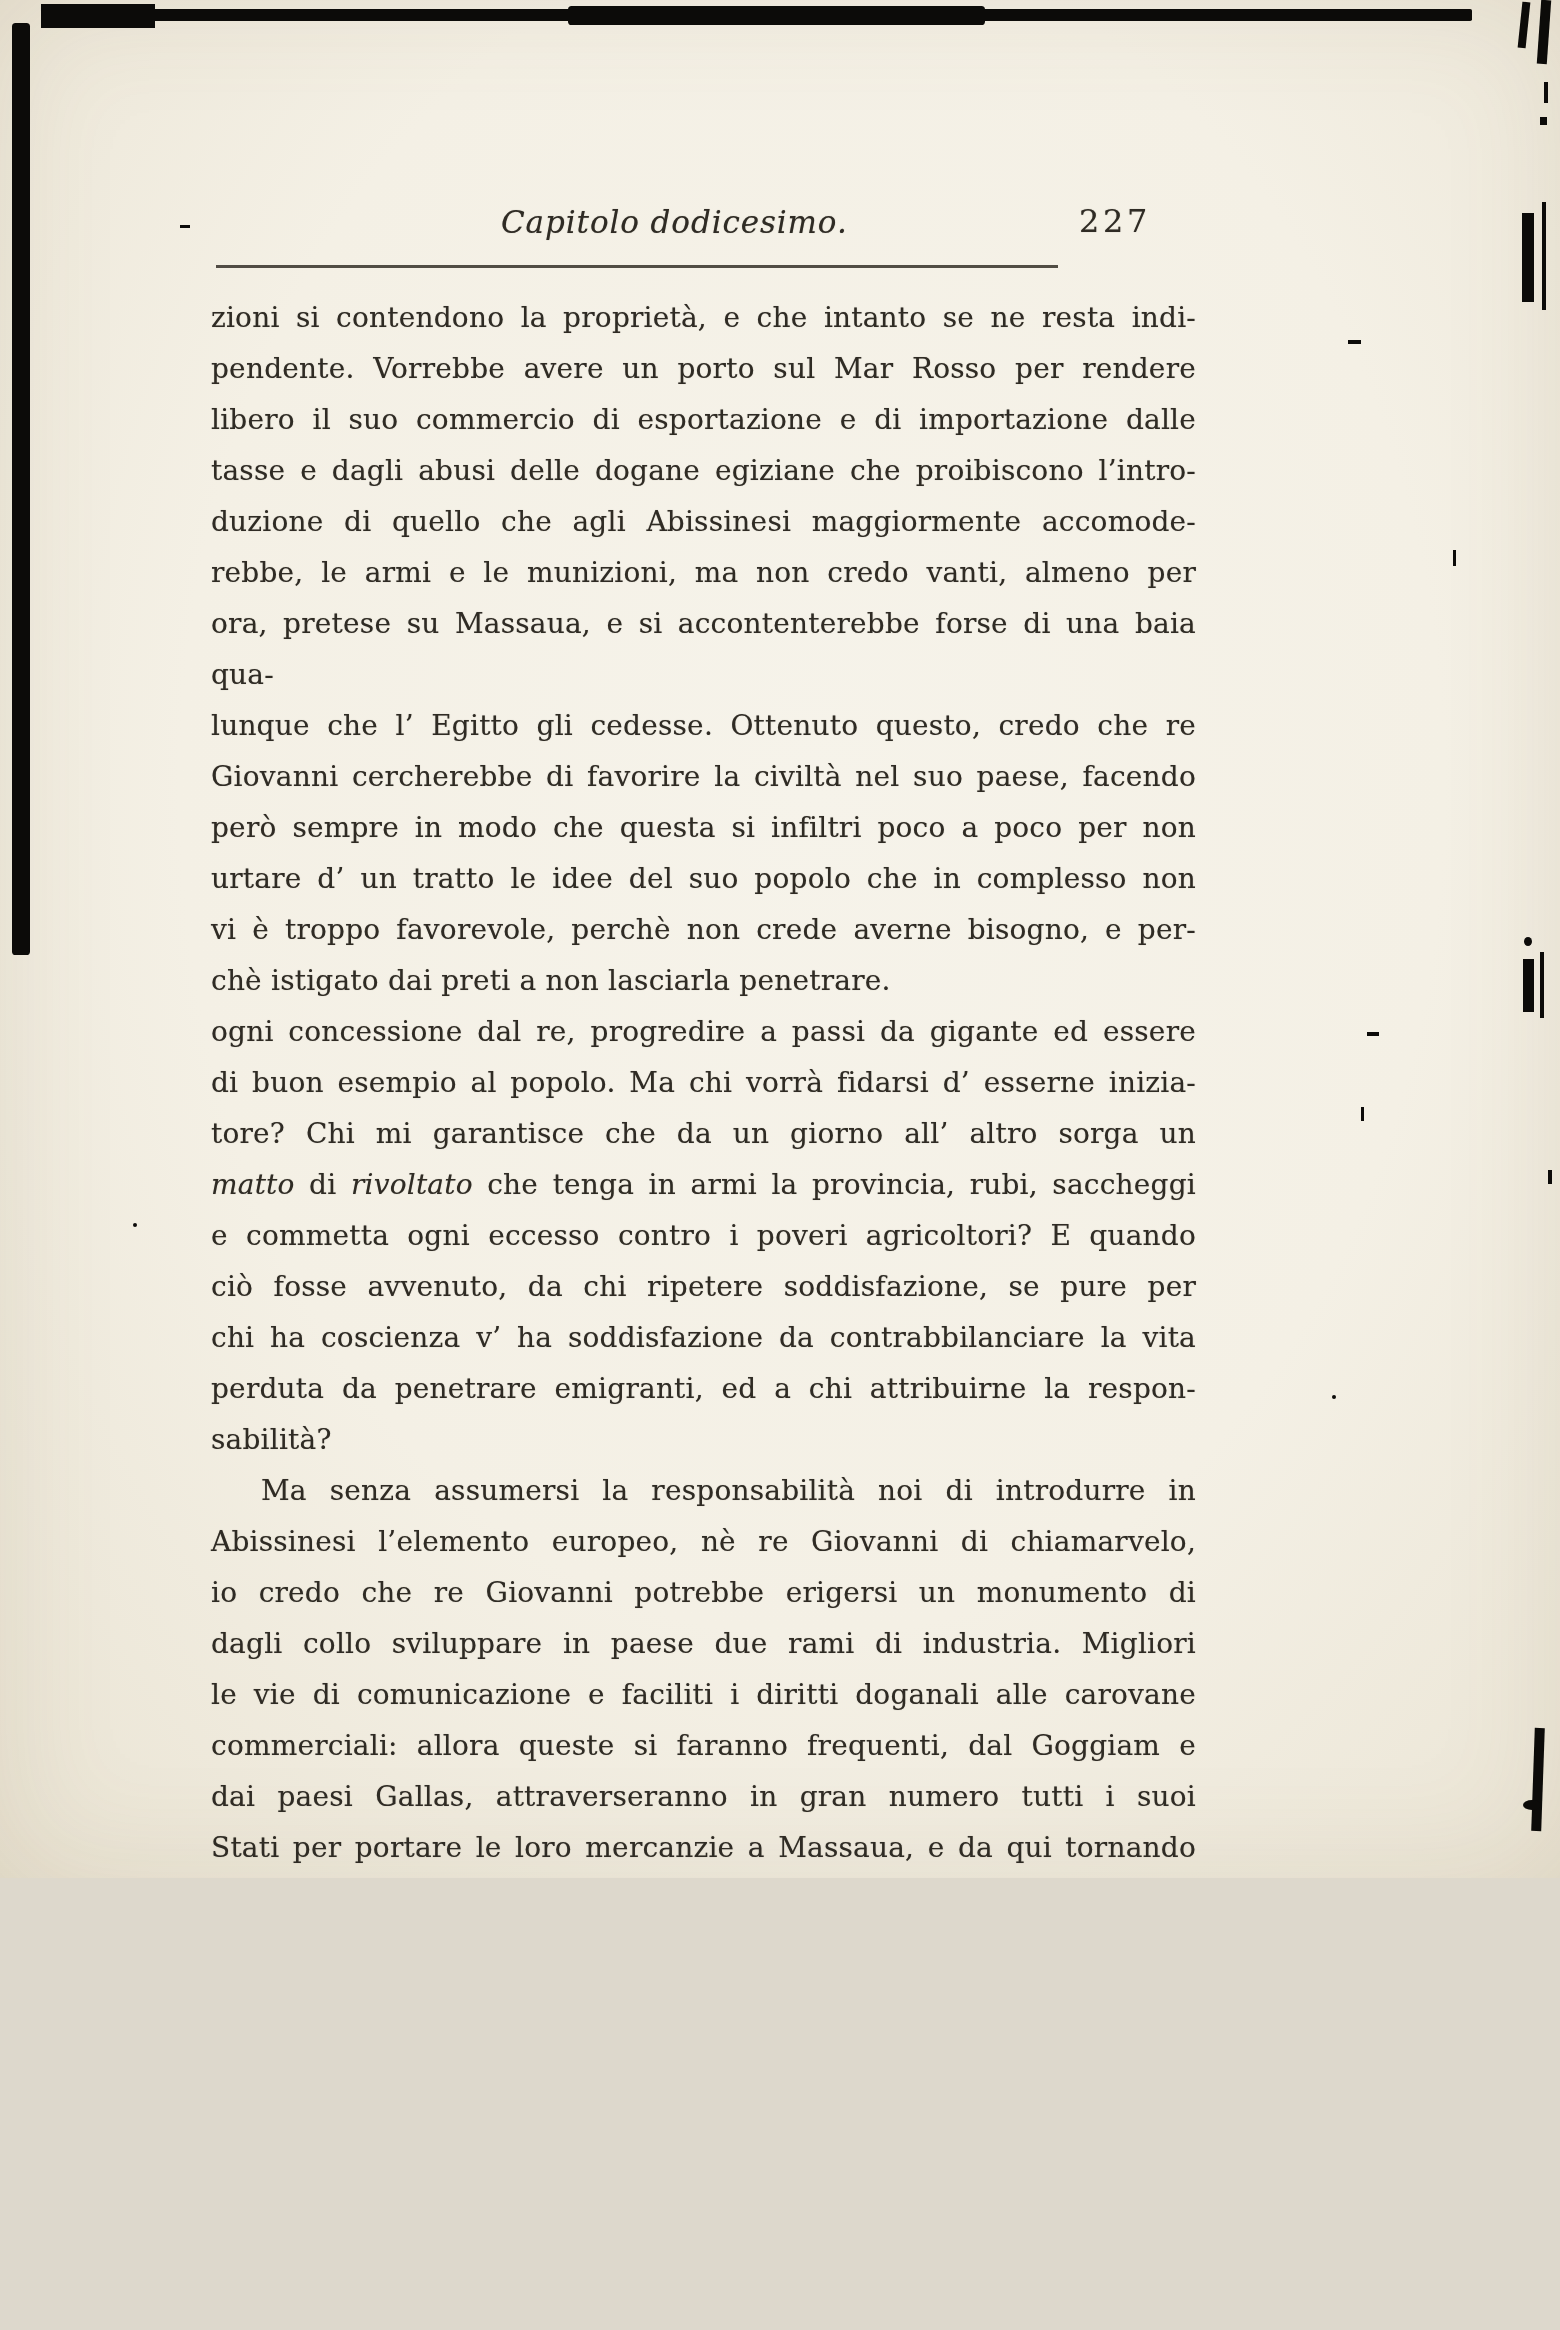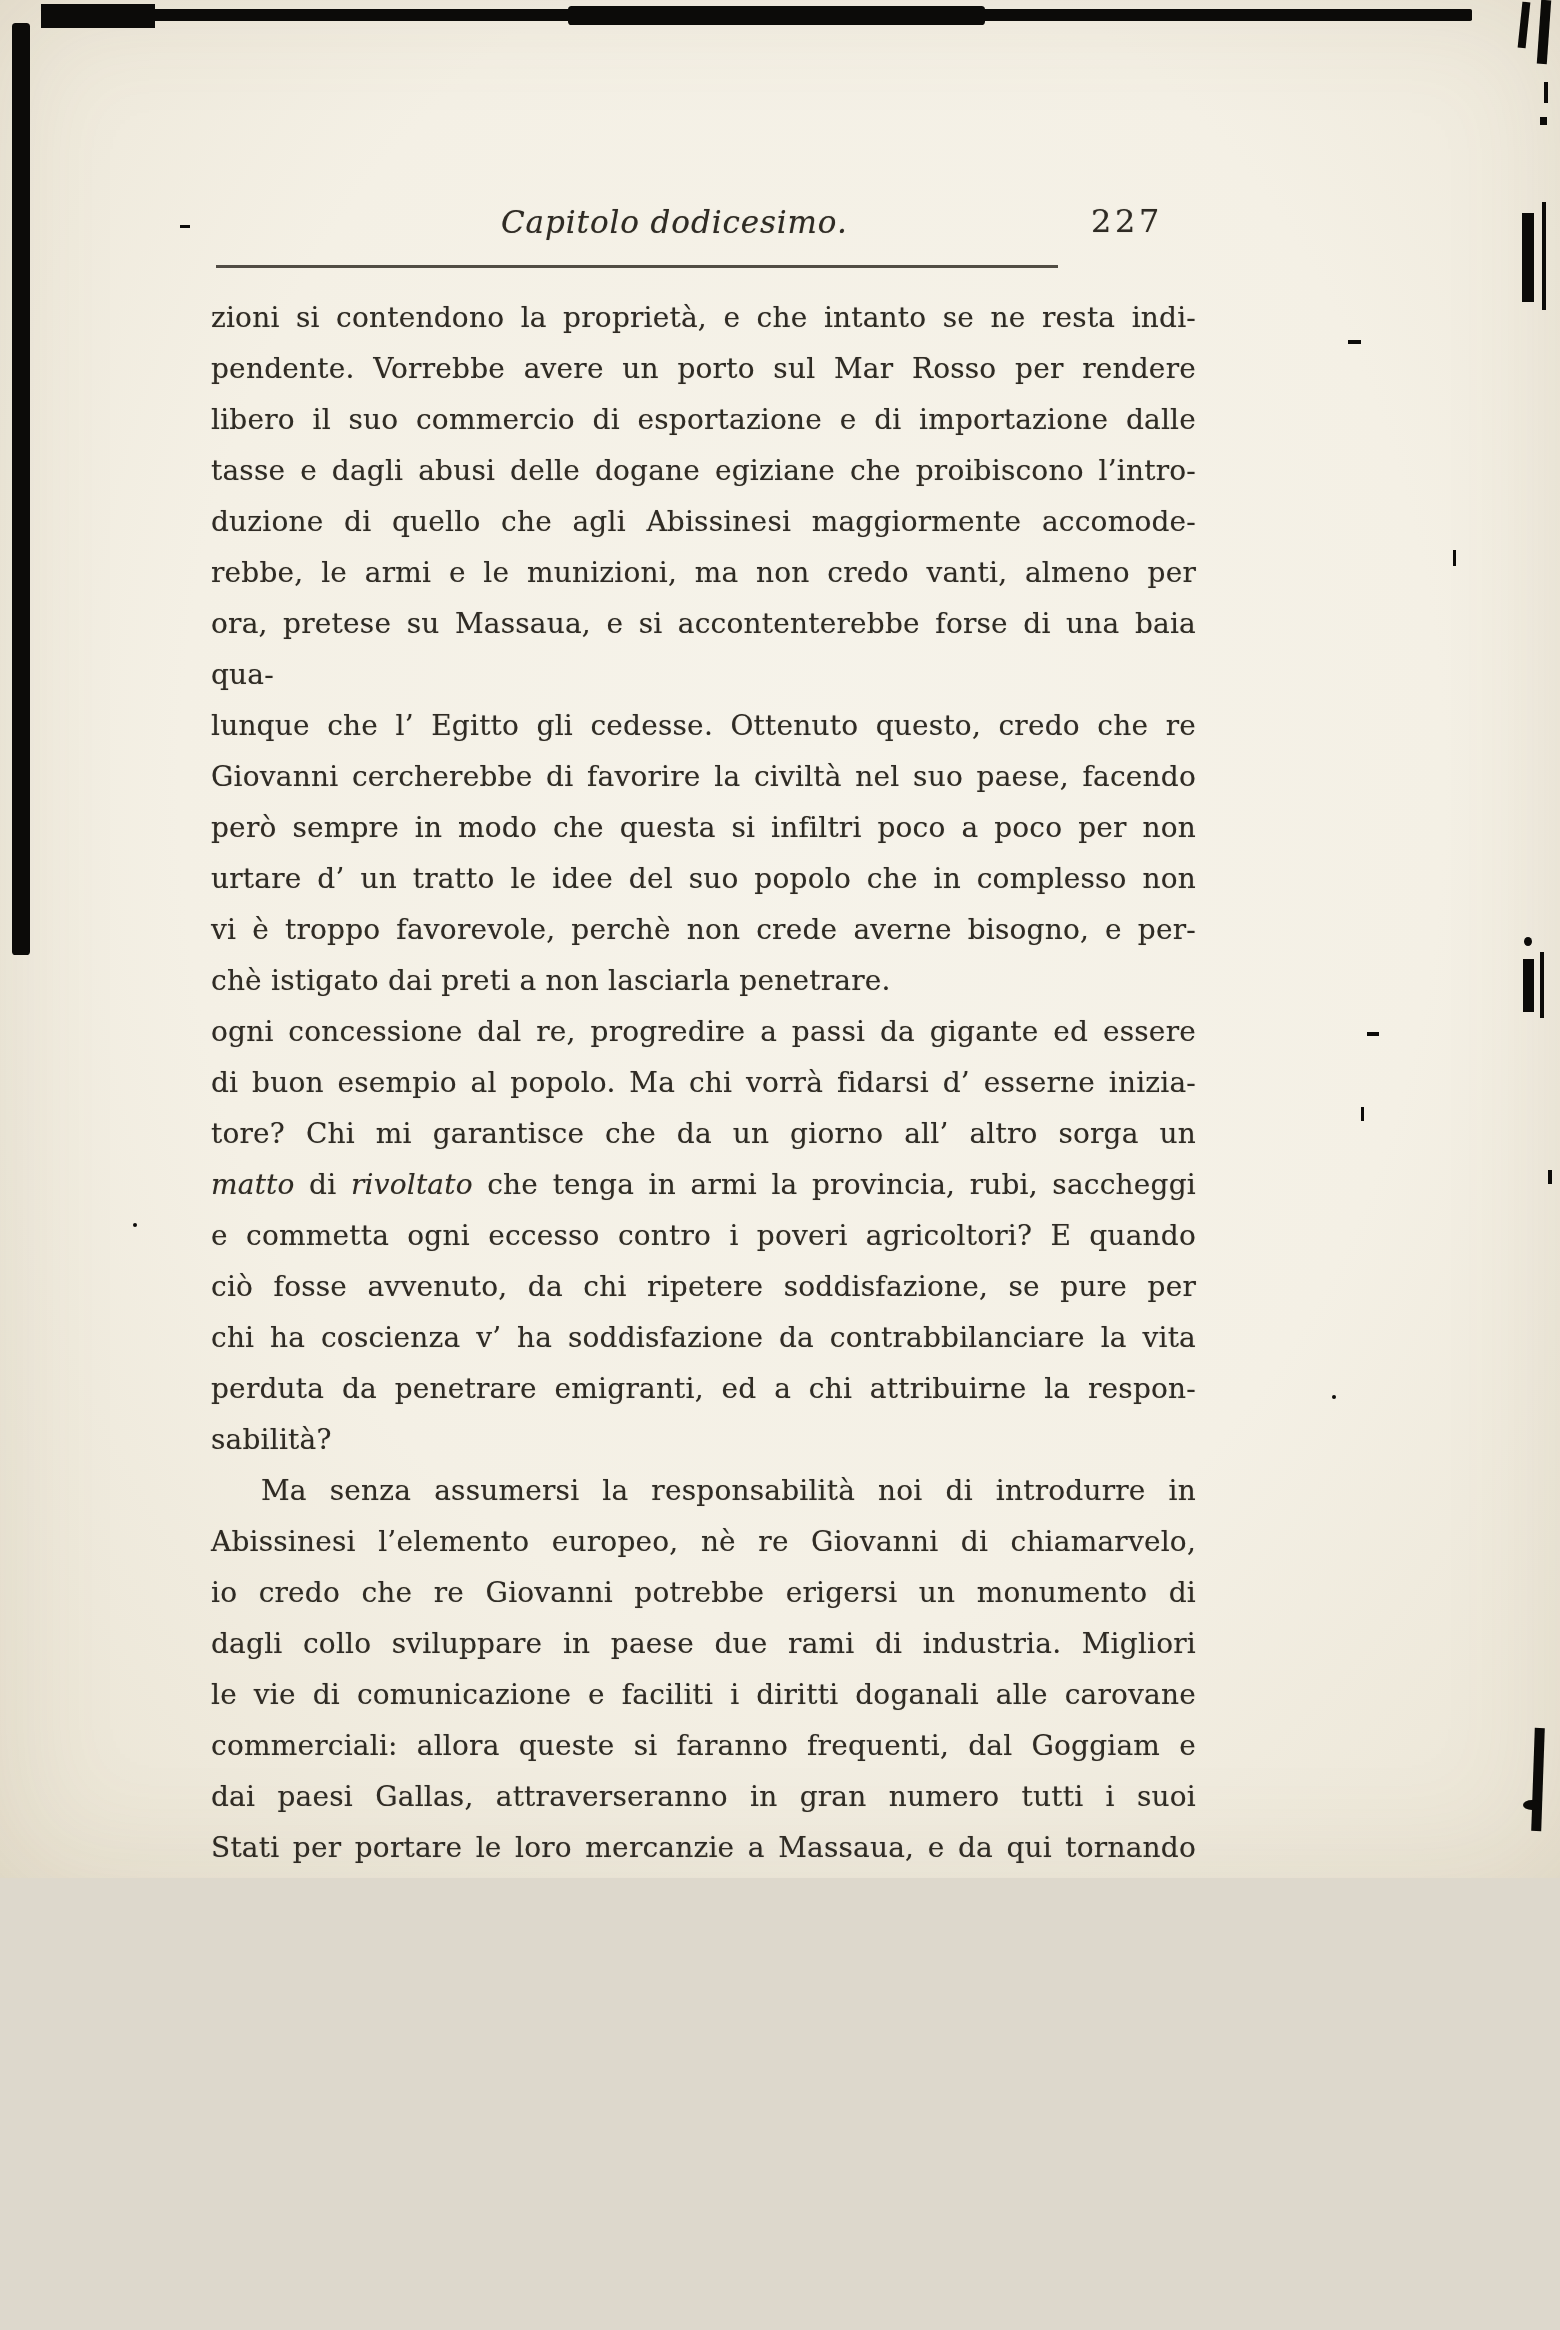--- a/index.html
+++ b/index.html
@@ -28,21 +28,21 @@
     position: absolute;
     left: 48%; transform: translateX(-50%);
     font-style: italic;
     font-size: 31px;
     letter-spacing: 0.9px;
     white-space: nowrap;
     text-shadow: 0 0 0.9px rgba(47, 44, 38, 0.45);
   }
   .pagenum {
     position: absolute;
-    right: 23px; top: -1.8px;
+    right: 35px; top: -1.8px;
     font-size: 32px;
     letter-spacing: 3.6px;
     text-shadow: 0 0 0.9px rgba(47, 44, 38, 0.45);
   }
   .rule {
     position: absolute;
     left: 216px; top: 265px;
     width: 842px; height: 2.7px;
     background: #3a362e;
     opacity: 0.88;

